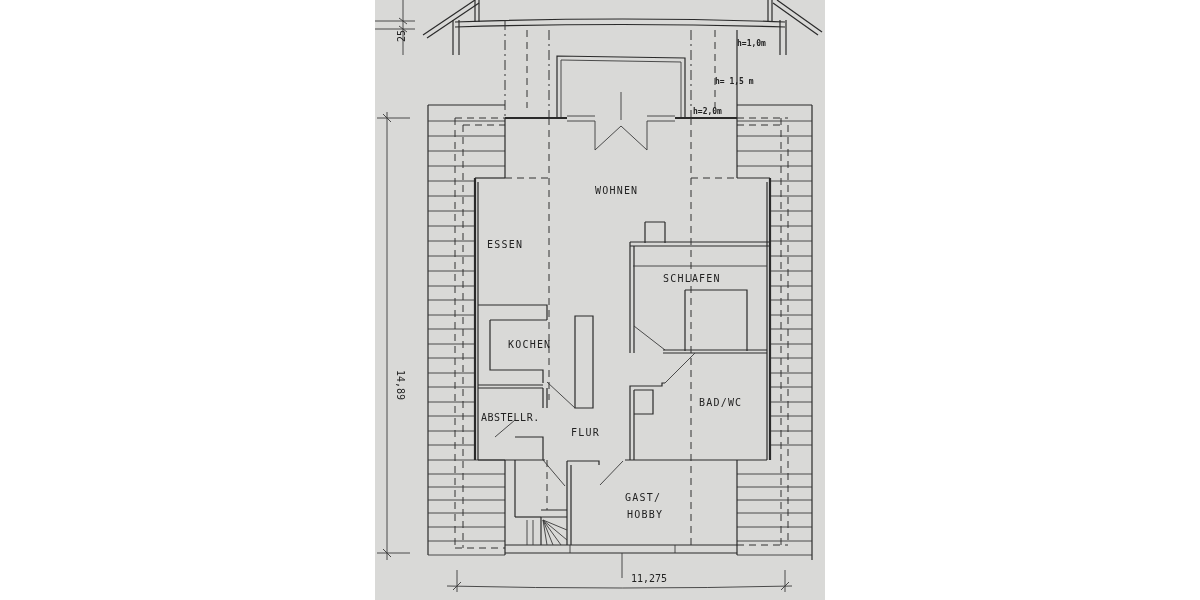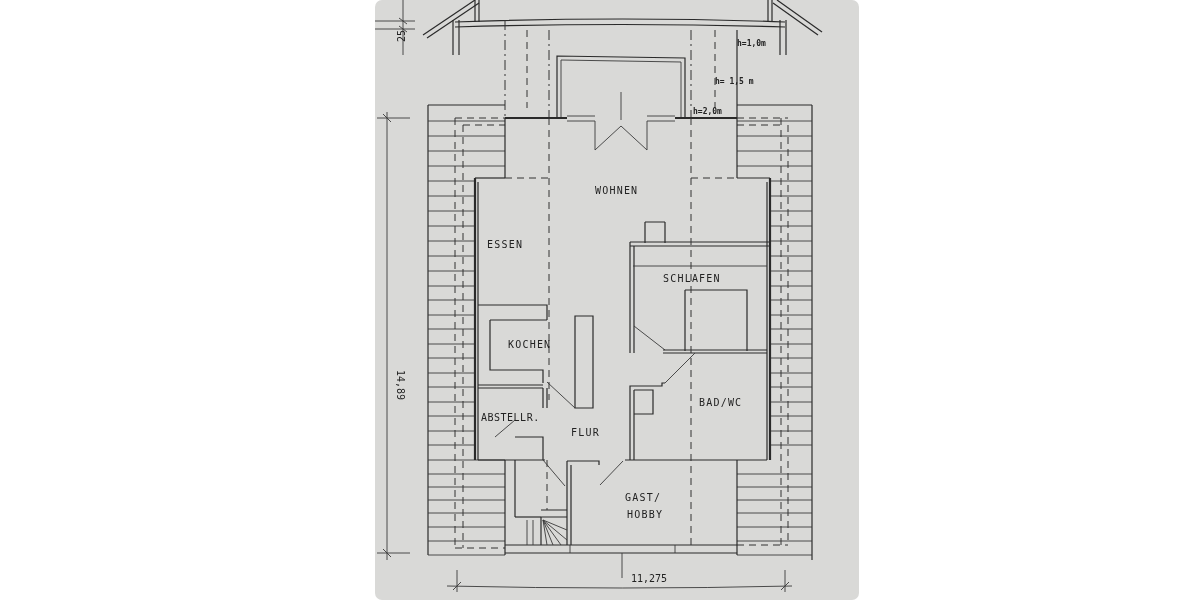--- a/index.html
+++ b/index.html
@@ -2,23 +2,22 @@
 <html><head>
   <meta charset="utf-8">
   <style>
     html, body { margin: 0; padding: 0; }
     body {
       width: 1200px; height: 600px; background: #ffffff; overflow: hidden;
       position: relative;
       font-family: "DejaVu Sans", sans-serif;
     }
     #paper {
-      position: absolute; left: 375px; top: 0; width: 484px; height: 600px;
+      position: absolute; left: 375px; top: 0; width: 450px; height: 600px;
       background: #d9d9d7;
-      border-radius: 7px;
     }
     #paper svg { position: absolute; left: 0; top: 0; }
     .ln { stroke: #2a2a2a; stroke-width: 1.2; fill: none; }
     .thin { stroke: #3a3a3a; stroke-width: 0.9; fill: none; }
     .thick { stroke: #2a2a2a; stroke-width: 2.2; fill: none; }
     .dash { stroke: #333; stroke-width: 1; fill: none; stroke-dasharray: 7 5; }
     .dashdot { stroke: #333; stroke-width: 1; fill: none; stroke-dasharray: 10 4 2 4; }
     .lbl {
       font-family: "DejaVu Sans Mono", monospace; font-size: 10px; fill: #222;
       letter-spacing: 1.2px;

